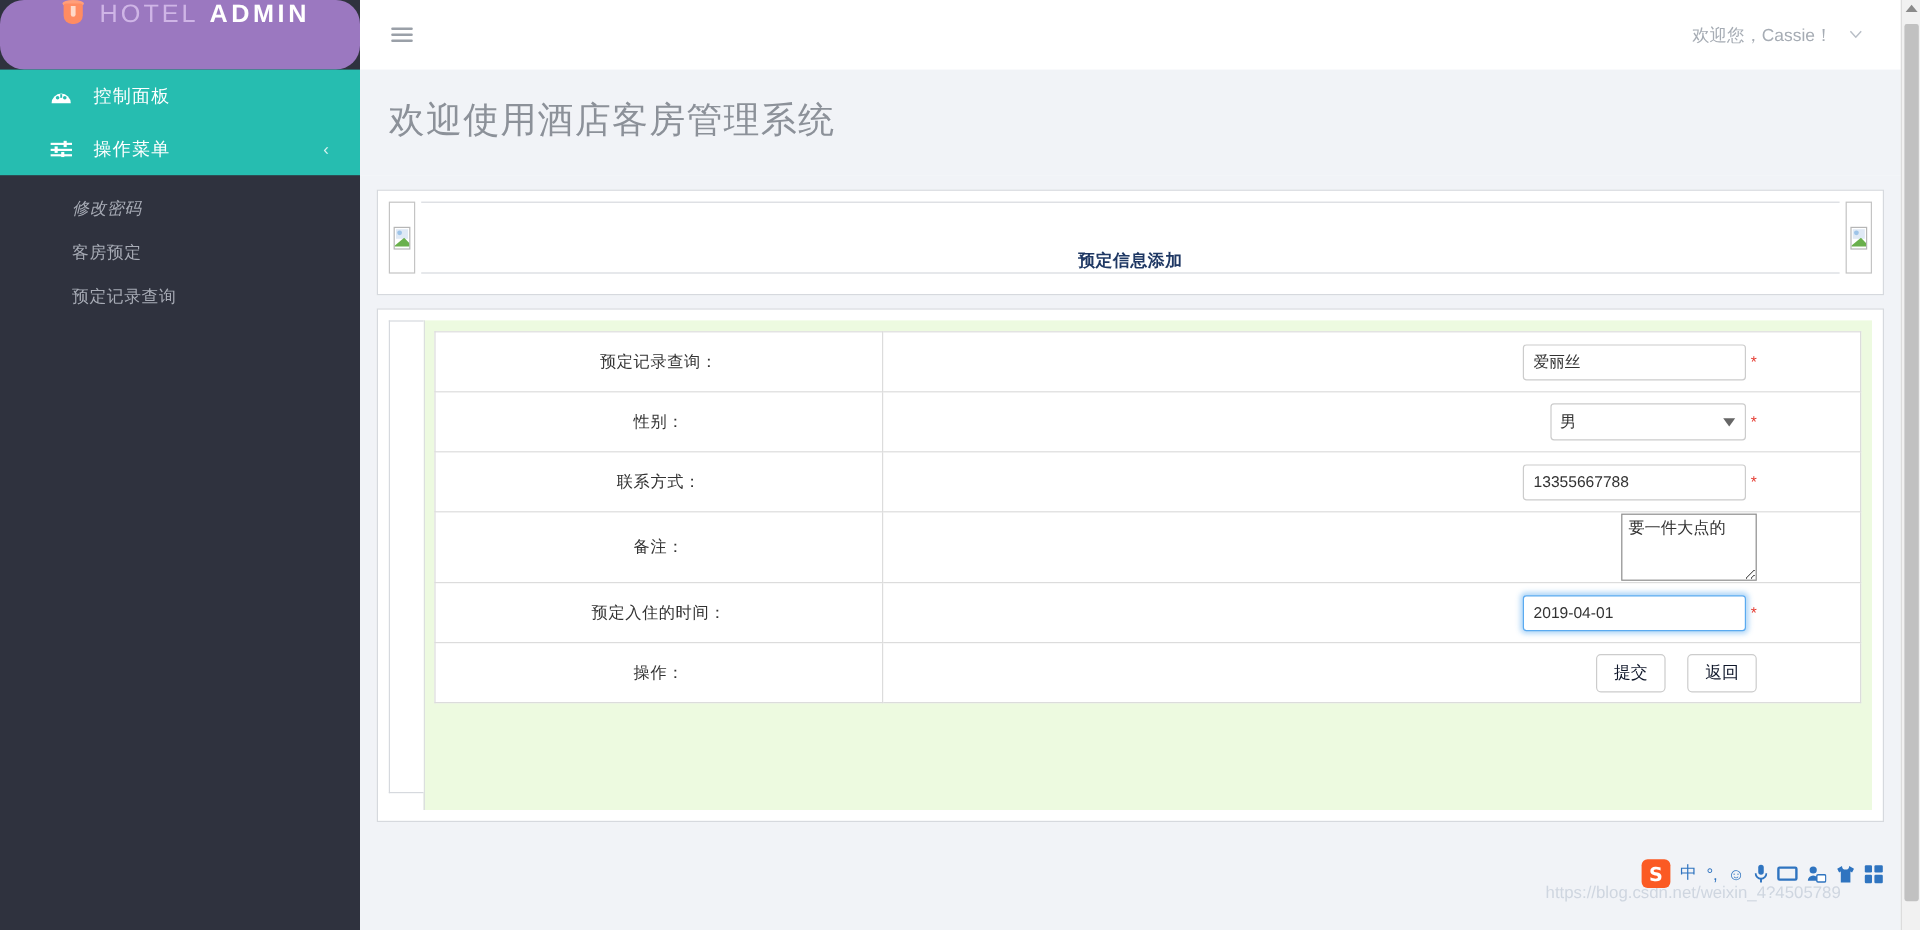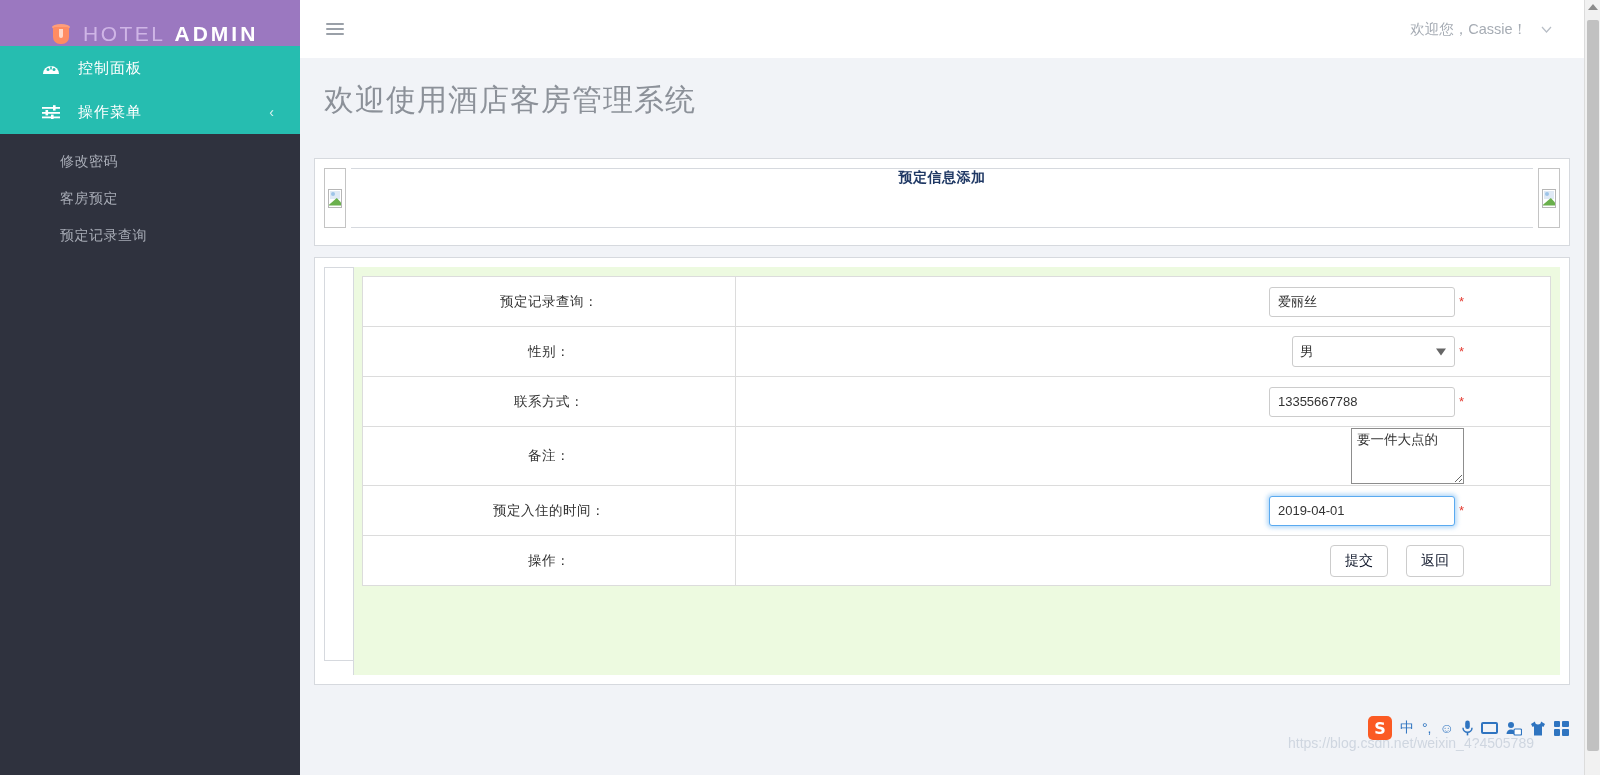--- a/index.html
+++ b/index.html
@@ -12,24 +12,25 @@
   }
   #root { position: relative; width: 1600px; height: 775px; background: #ffffff; }
 
   
   #sidebar {
     position: absolute; left: 0; top: 0;
     width: 300px; height: 775px;
     background: #2f323e;
   }
   #brand {
-    height: 46px;
+    height: 58px;
     background: #9b78c0;
-    display: flex; align-items: flex-end;
+    display: flex; align-items: flex-start;
     padding-left: 50px;
+    border-radius: 20px;
   }
   #brand .bucket { width: 22px; height: 22px; position: relative; margin-right: 11px; flex: none; }
   #brand .bucket .lid {
     position: absolute; left: 2px; top: 0; width: 18px; height: 6px;
     border-radius: 50%; background: #ff9e7a;
   }
   #brand .bucket .body {
     position: absolute; left: 3px; top: 3px; width: 16px; height: 17px;
     background: #ff8c62; border-radius: 2px 2px 7px 7px;
   }
@@ -57,21 +58,21 @@
   .nav-row .nav-lbl { color: #ffffff; font-size: 15px; letter-spacing: 1px; text-align: center; }
   .nav-row .chev {
     position: absolute; right: 26px; top: 50%; transform: translateY(-50%);
     color: #d9f3f0; font-size: 14px;
   }
   .sub-item {
     height: 37px; display: flex; align-items: center;
     padding-left: 60px; color: #a8acb6; font-size: 14px; cursor: pointer;
     letter-spacing: 0.5px;
   }
-  .sub-item:first-of-type { margin-top: 9px; }
+  .sub-item:first-of-type { margin-top: 9px; font-style: italic; }
 
   
   #topbar {
     position: absolute; left: 300px; top: 0; right: 0; height: 58px;
     background: #ffffff;
     display: flex; align-items: center; justify-content: space-between;
   }
   #hamburger {
     margin-left: 26px; width: 18px; cursor: pointer;
   }
@@ -115,21 +116,21 @@
   .broken-img {
     width: 14px; height: 19px; border: 1px solid #b6b6b6; background: #fff;
     position: relative; overflow: hidden;
   }
   .broken-img .sky { position: absolute; left: 1px; top: 1px; right: 1px; height: 8px; background: #dfe9f5; }
   .broken-img .sun { position: absolute; left: 2px; top: 2px; width: 4px; height: 4px; border-radius: 50%; background: #9ec4e8; }
   .broken-img .hill { position: absolute; left: -1px; bottom: 1px; width: 16px; height: 9px; background: #6ab04c; clip-path: polygon(0 100%, 55% 18%, 100% 100%); }
   .imgbox.right { margin-left: 0; }
   #head-panel .title-cell {
     flex: 1; border: 1px solid #d6d9de; border-left: none; border-right: none;
-    display: flex; align-items: flex-start; justify-content: center;
+    display: flex; align-items: flex-end; justify-content: center;
     margin: 0 5px;
   }
   #head-title {
     color: #1f3864; font-size: 14px; font-weight: 700; letter-spacing: 0.5px;
   }
 
   #form-panel { margin-top: 11px; height: 428px; padding: 9px; position: relative; }
   #form-green {
     position: absolute; left: 38px; right: 9px; top: 9px; bottom: 9px;
     background: #edfae0; border-left: 1px solid #d6d9de;

